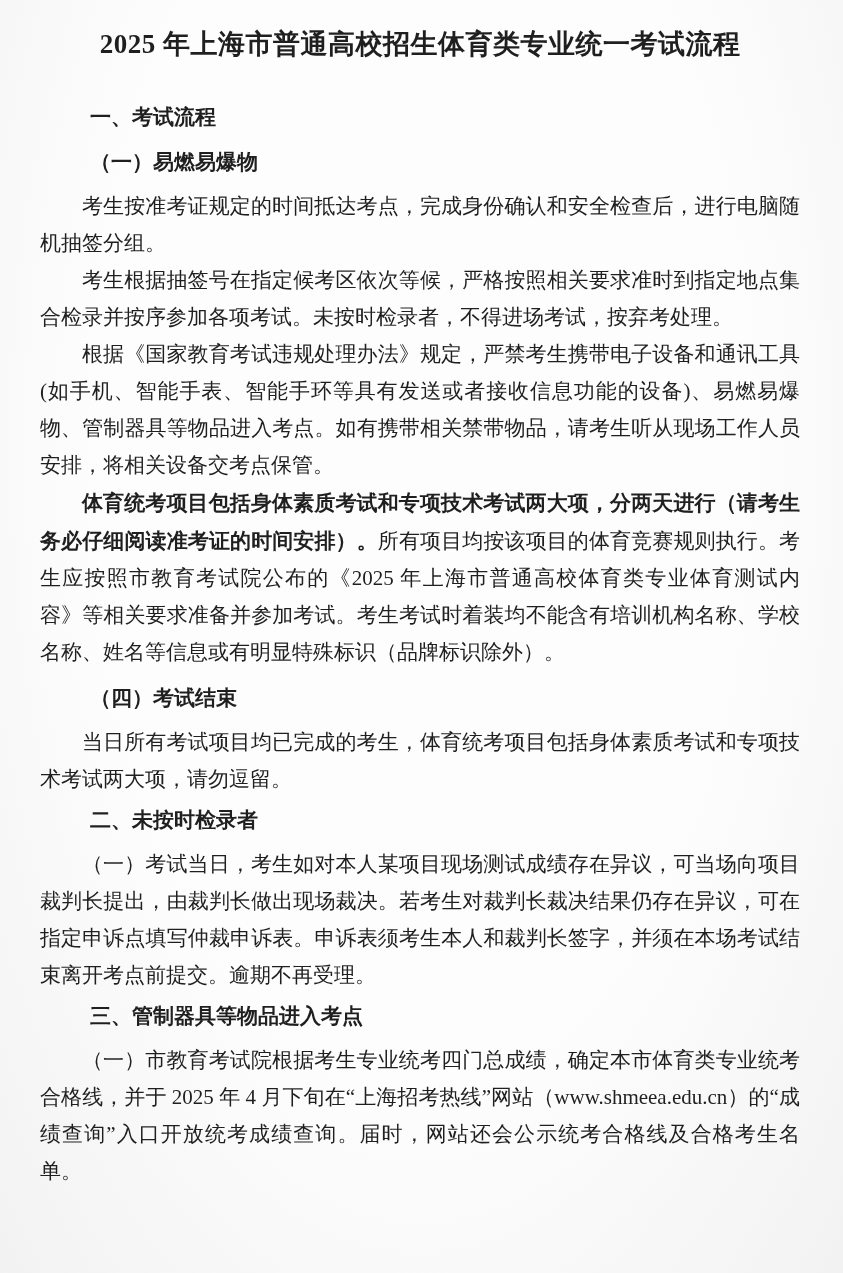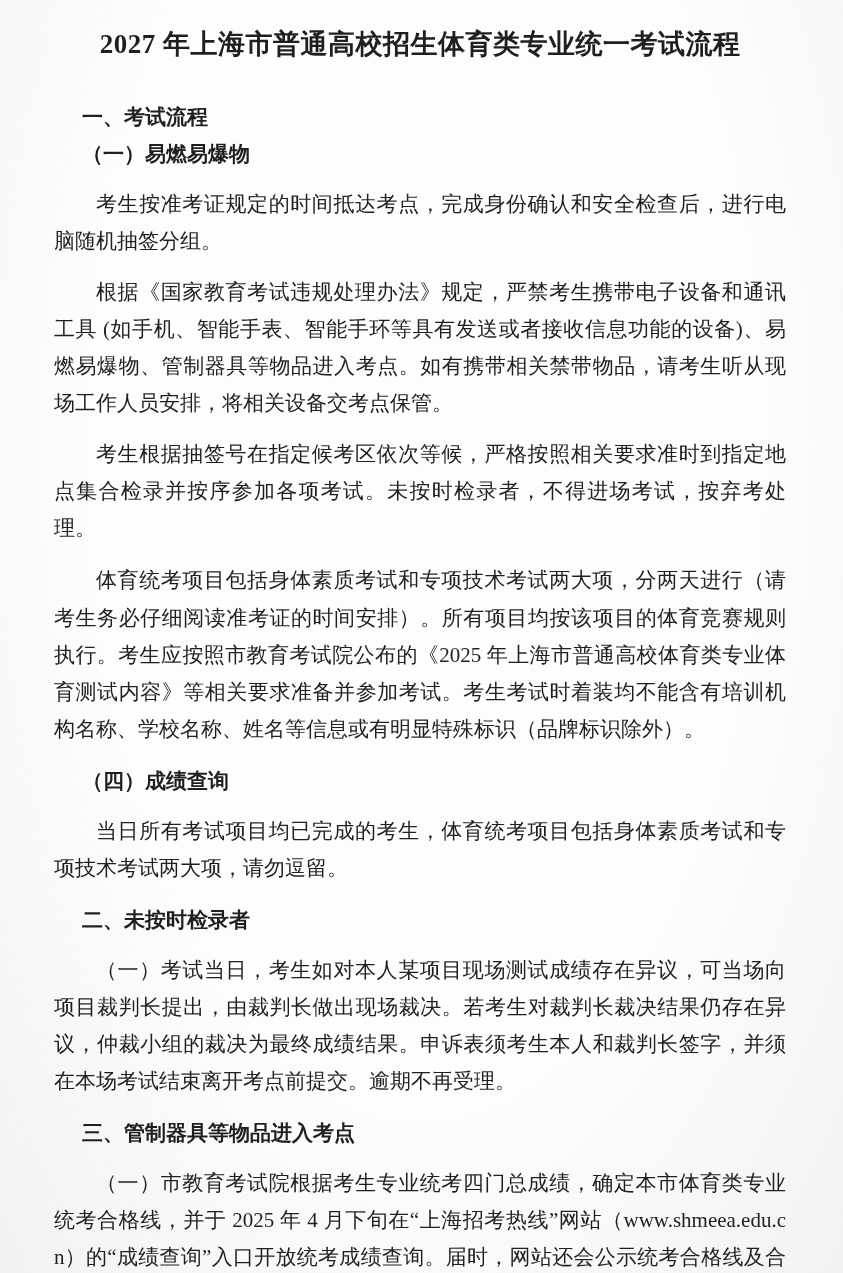--- a/index.html
+++ b/index.html
@@ -28,63 +28,63 @@
     line-height: 40px;
     letter-spacing: 0.5px;
     margin: 6px 0 34px 0;
   }
   .h-sec, .h-sub {
     font-family: "Liberation Sans", "DejaVu Sans", sans-serif;
     font-size: 21px;
     font-weight: bold;
     line-height: 37px;
     text-indent: 2em;
-    margin: 0;
+    margin: 8px;
   }
   .h-sec { margin-top: 3px; }
   .para {
     font-size: 21px;
     line-height: 37px;
     text-align: justify;
     text-indent: 2em;
-    margin: 14px;
+    margin: 0;
     word-break: break-all;
   }
   .bold-lead {
     font-family: "Liberation Sans", "DejaVu Sans", sans-serif;
-    font-weight: normal;
+    font-weight: bold;
   }
 </style>
 </head>
 <body>
 
 <div class="page">
 
-  <h1 class="doc-title">2027 年上海市普通高校招生体育类专业统一考试流程</h1>
+  <h1 class="doc-title">2025 年上海市普通高校招生体育类专业统一考试流程</h1>
 
   <h2 class="h-sec">一、考试流程</h2>
 
   <h3 class="h-sub">（一）易燃易爆物</h3>
 
   <p class="para">考生按准考证规定的时间抵达考点，完成身份确认和安全检查后，进行电脑随机抽签分组。</p>
 
 
+  <p class="para">考生根据抽签号在指定候考区依次等候，严格按照相关要求准时到指定地点集合检录并按序参加各项考试。未按时检录者，不得进场考试，按弃考处理。</p>
+
   <p class="para">根据《国家教育考试违规处理办法》规定，严禁考生携带电子设备和通讯工具 (如手机、智能手表、智能手环等具有发送或者接收信息功能的设备)、易燃易爆物、管制器具等物品进入考点。如有携带相关禁带物品，请考生听从现场工作人员安排，将相关设备交考点保管。</p>
-
-  <p class="para">考生根据抽签号在指定候考区依次等候，严格按照相关要求准时到指定地点集合检录并按序参加各项考试。未按时检录者，不得进场考试，按弃考处理。</p>
 
 
   <p class="para"><strong class="bold-lead">体育统考项目包括身体素质考试和专项技术考试两大项，分两天进行（请考生务必仔细阅读准考证的时间安排）。</strong><span>所有项目均按该项目的体育竞赛规则执行。考生应按照市教育考试院公布的《2025 年上海市普通高校体育类专业体育测试内容》等相关要求准备并参加考试。考生考试时着装均不能含有培训机构名称、学校名称、姓名等信息或有明显特殊标识（品牌标识除外）。</span></p>
 
-  <h3 class="h-sub">（四）成绩查询</h3>
+  <h3 class="h-sub">（四）考试结束</h3>
 
   <p class="para">当日所有考试项目均已完成的考生，体育统考项目包括身体素质考试和专项技术考试两大项，请勿逗留。</p>
 
   <h2 class="h-sec">二、未按时检录者</h2>
 
-  <p class="para">（一）考试当日，考生如对本人某项目现场测试成绩存在异议，可当场向项目裁判长提出，由裁判长做出现场裁决。若考生对裁判长裁决结果仍存在异议，仲裁小组的裁决为最终成绩结果。申诉表须考生本人和裁判长签字，并须在本场考试结束离开考点前提交。逾期不再受理。</p>
+  <p class="para">（一）考试当日，考生如对本人某项目现场测试成绩存在异议，可当场向项目裁判长提出，由裁判长做出现场裁决。若考生对裁判长裁决结果仍存在异议，可在指定申诉点填写仲裁申诉表。申诉表须考生本人和裁判长签字，并须在本场考试结束离开考点前提交。逾期不再受理。</p>
 
 
   <h2 class="h-sec">三、管制器具等物品进入考点</h2>
 
   <p class="para">（一）市教育考试院根据考生专业统考四门总成绩，确定本市体育类专业统考合格线，并于 2025 年 4 月下旬在“上海招考热线”网站（www.shmeea.edu.cn）的“成绩查询”入口开放统考成绩查询。届时，网站还会公示统考合格线及合格考生名单。</p>
 
 </div>
 
 </body></html>

